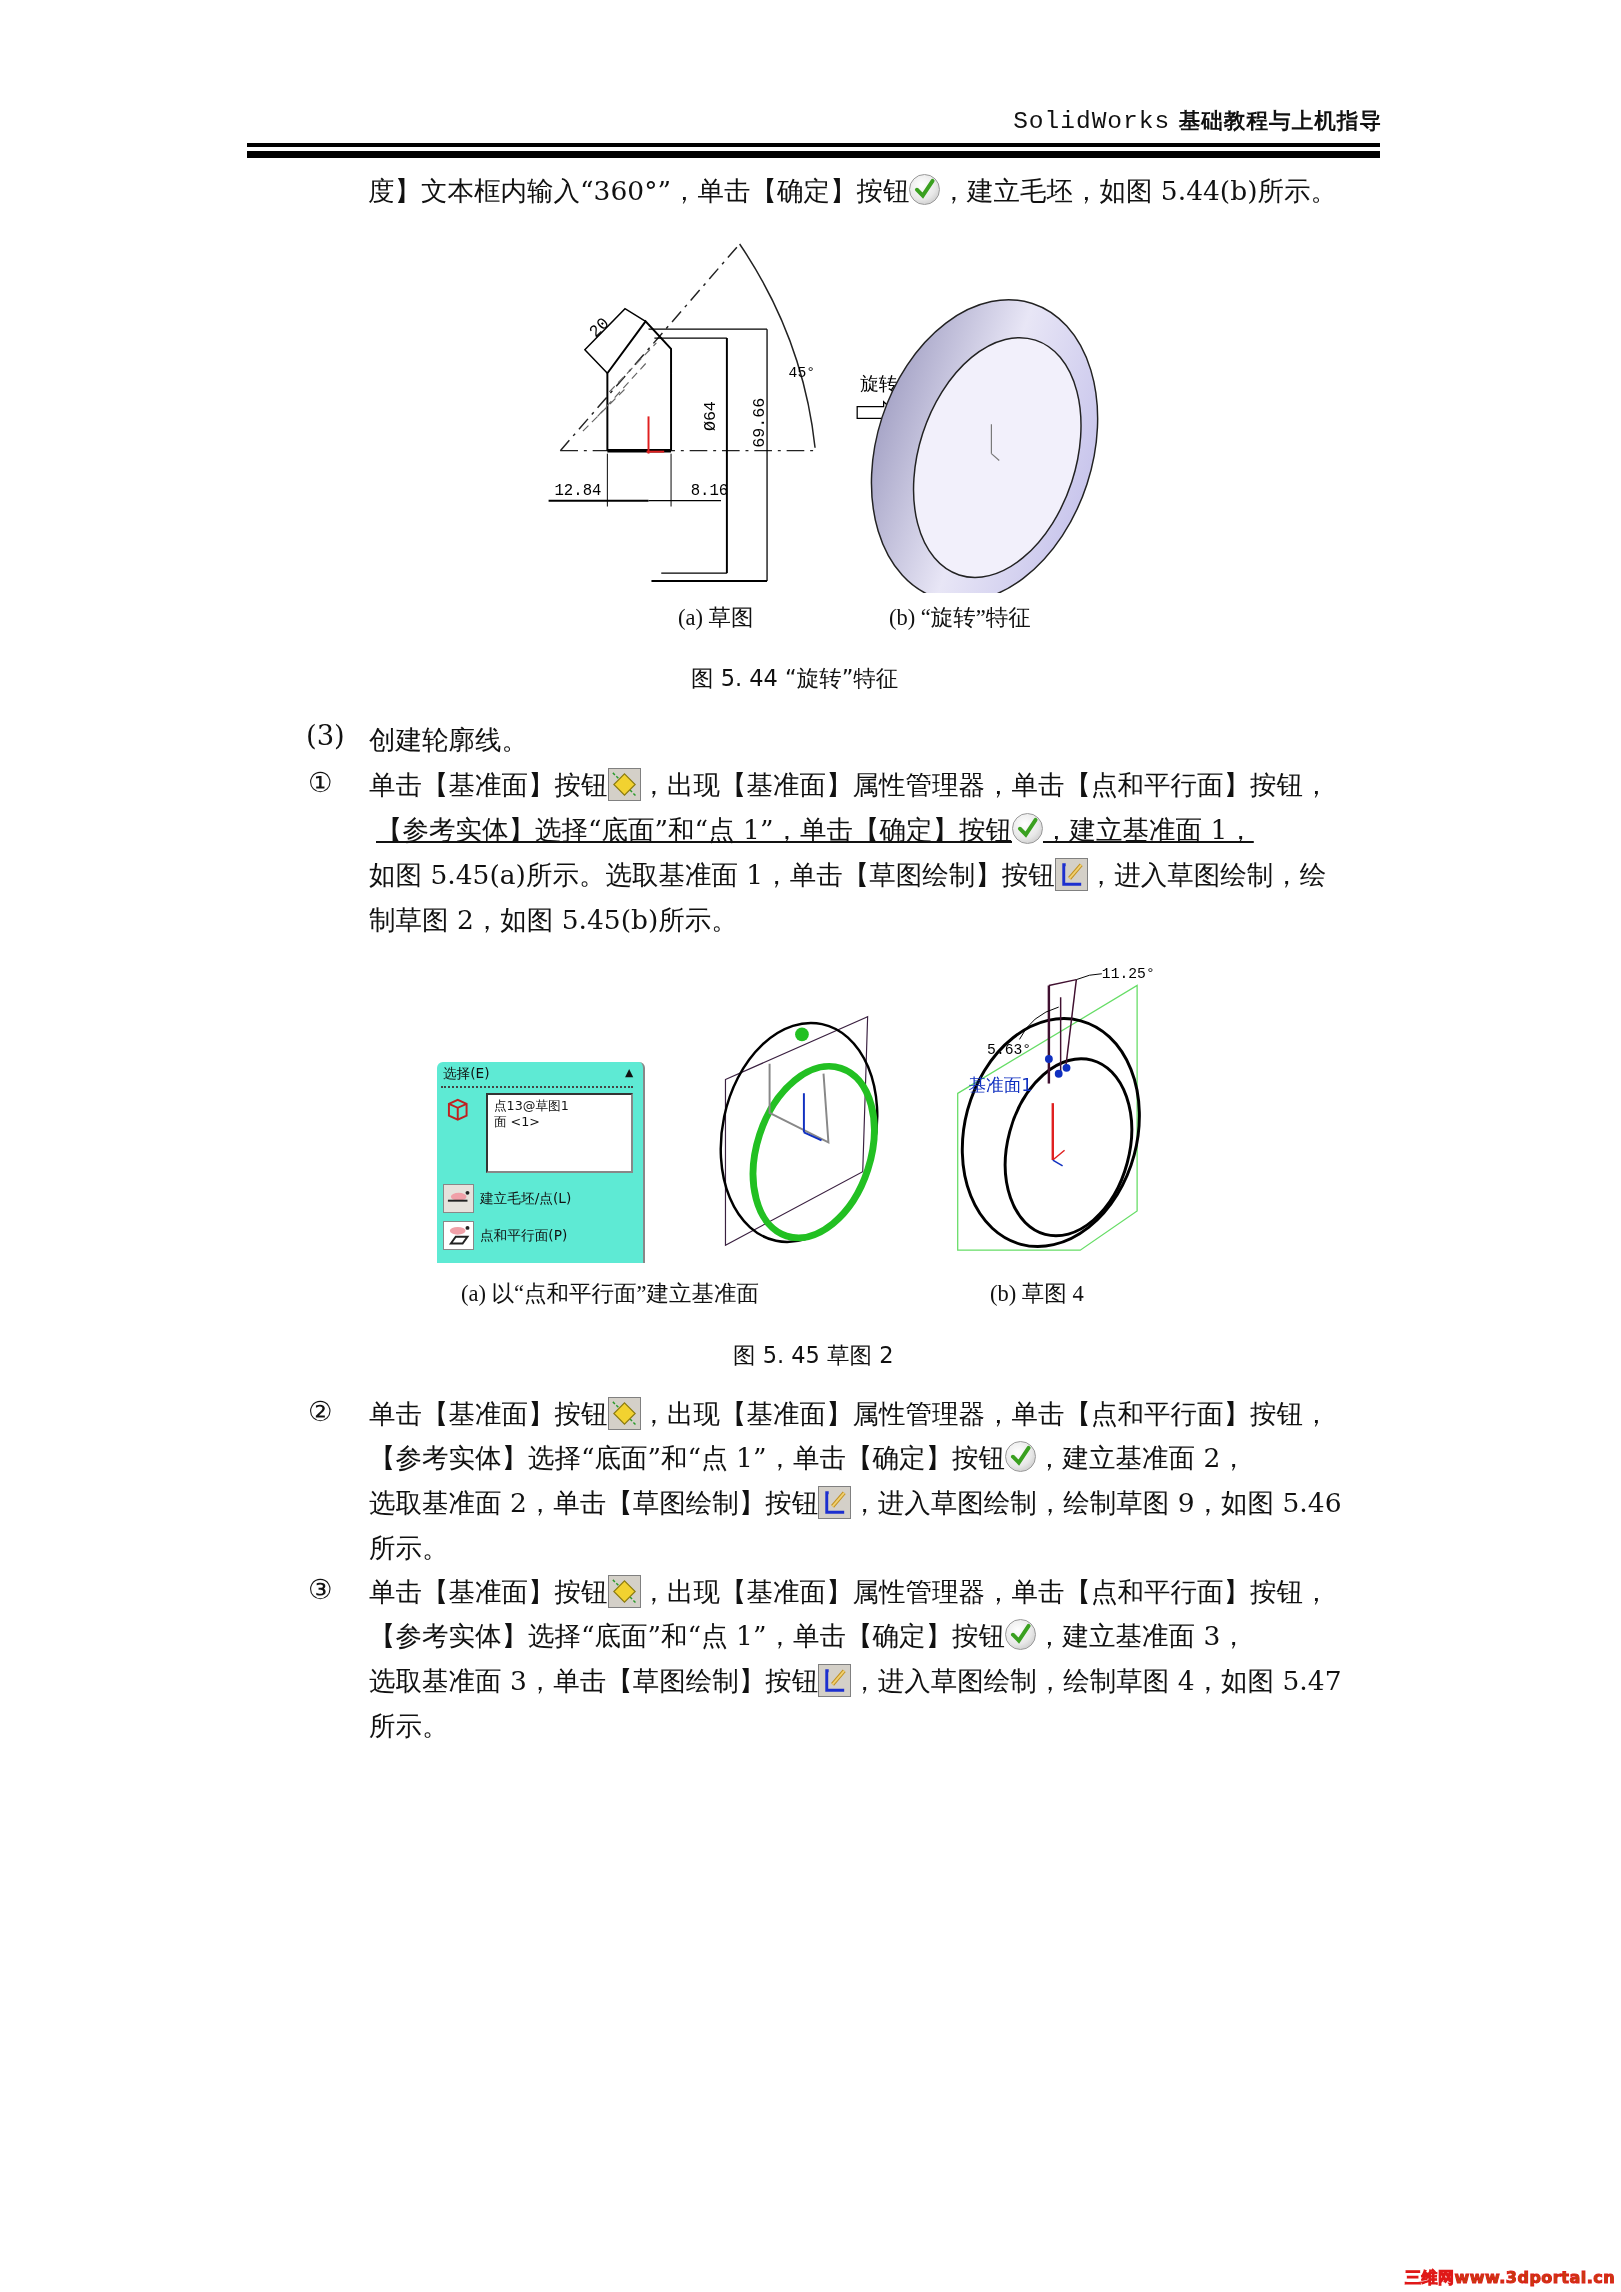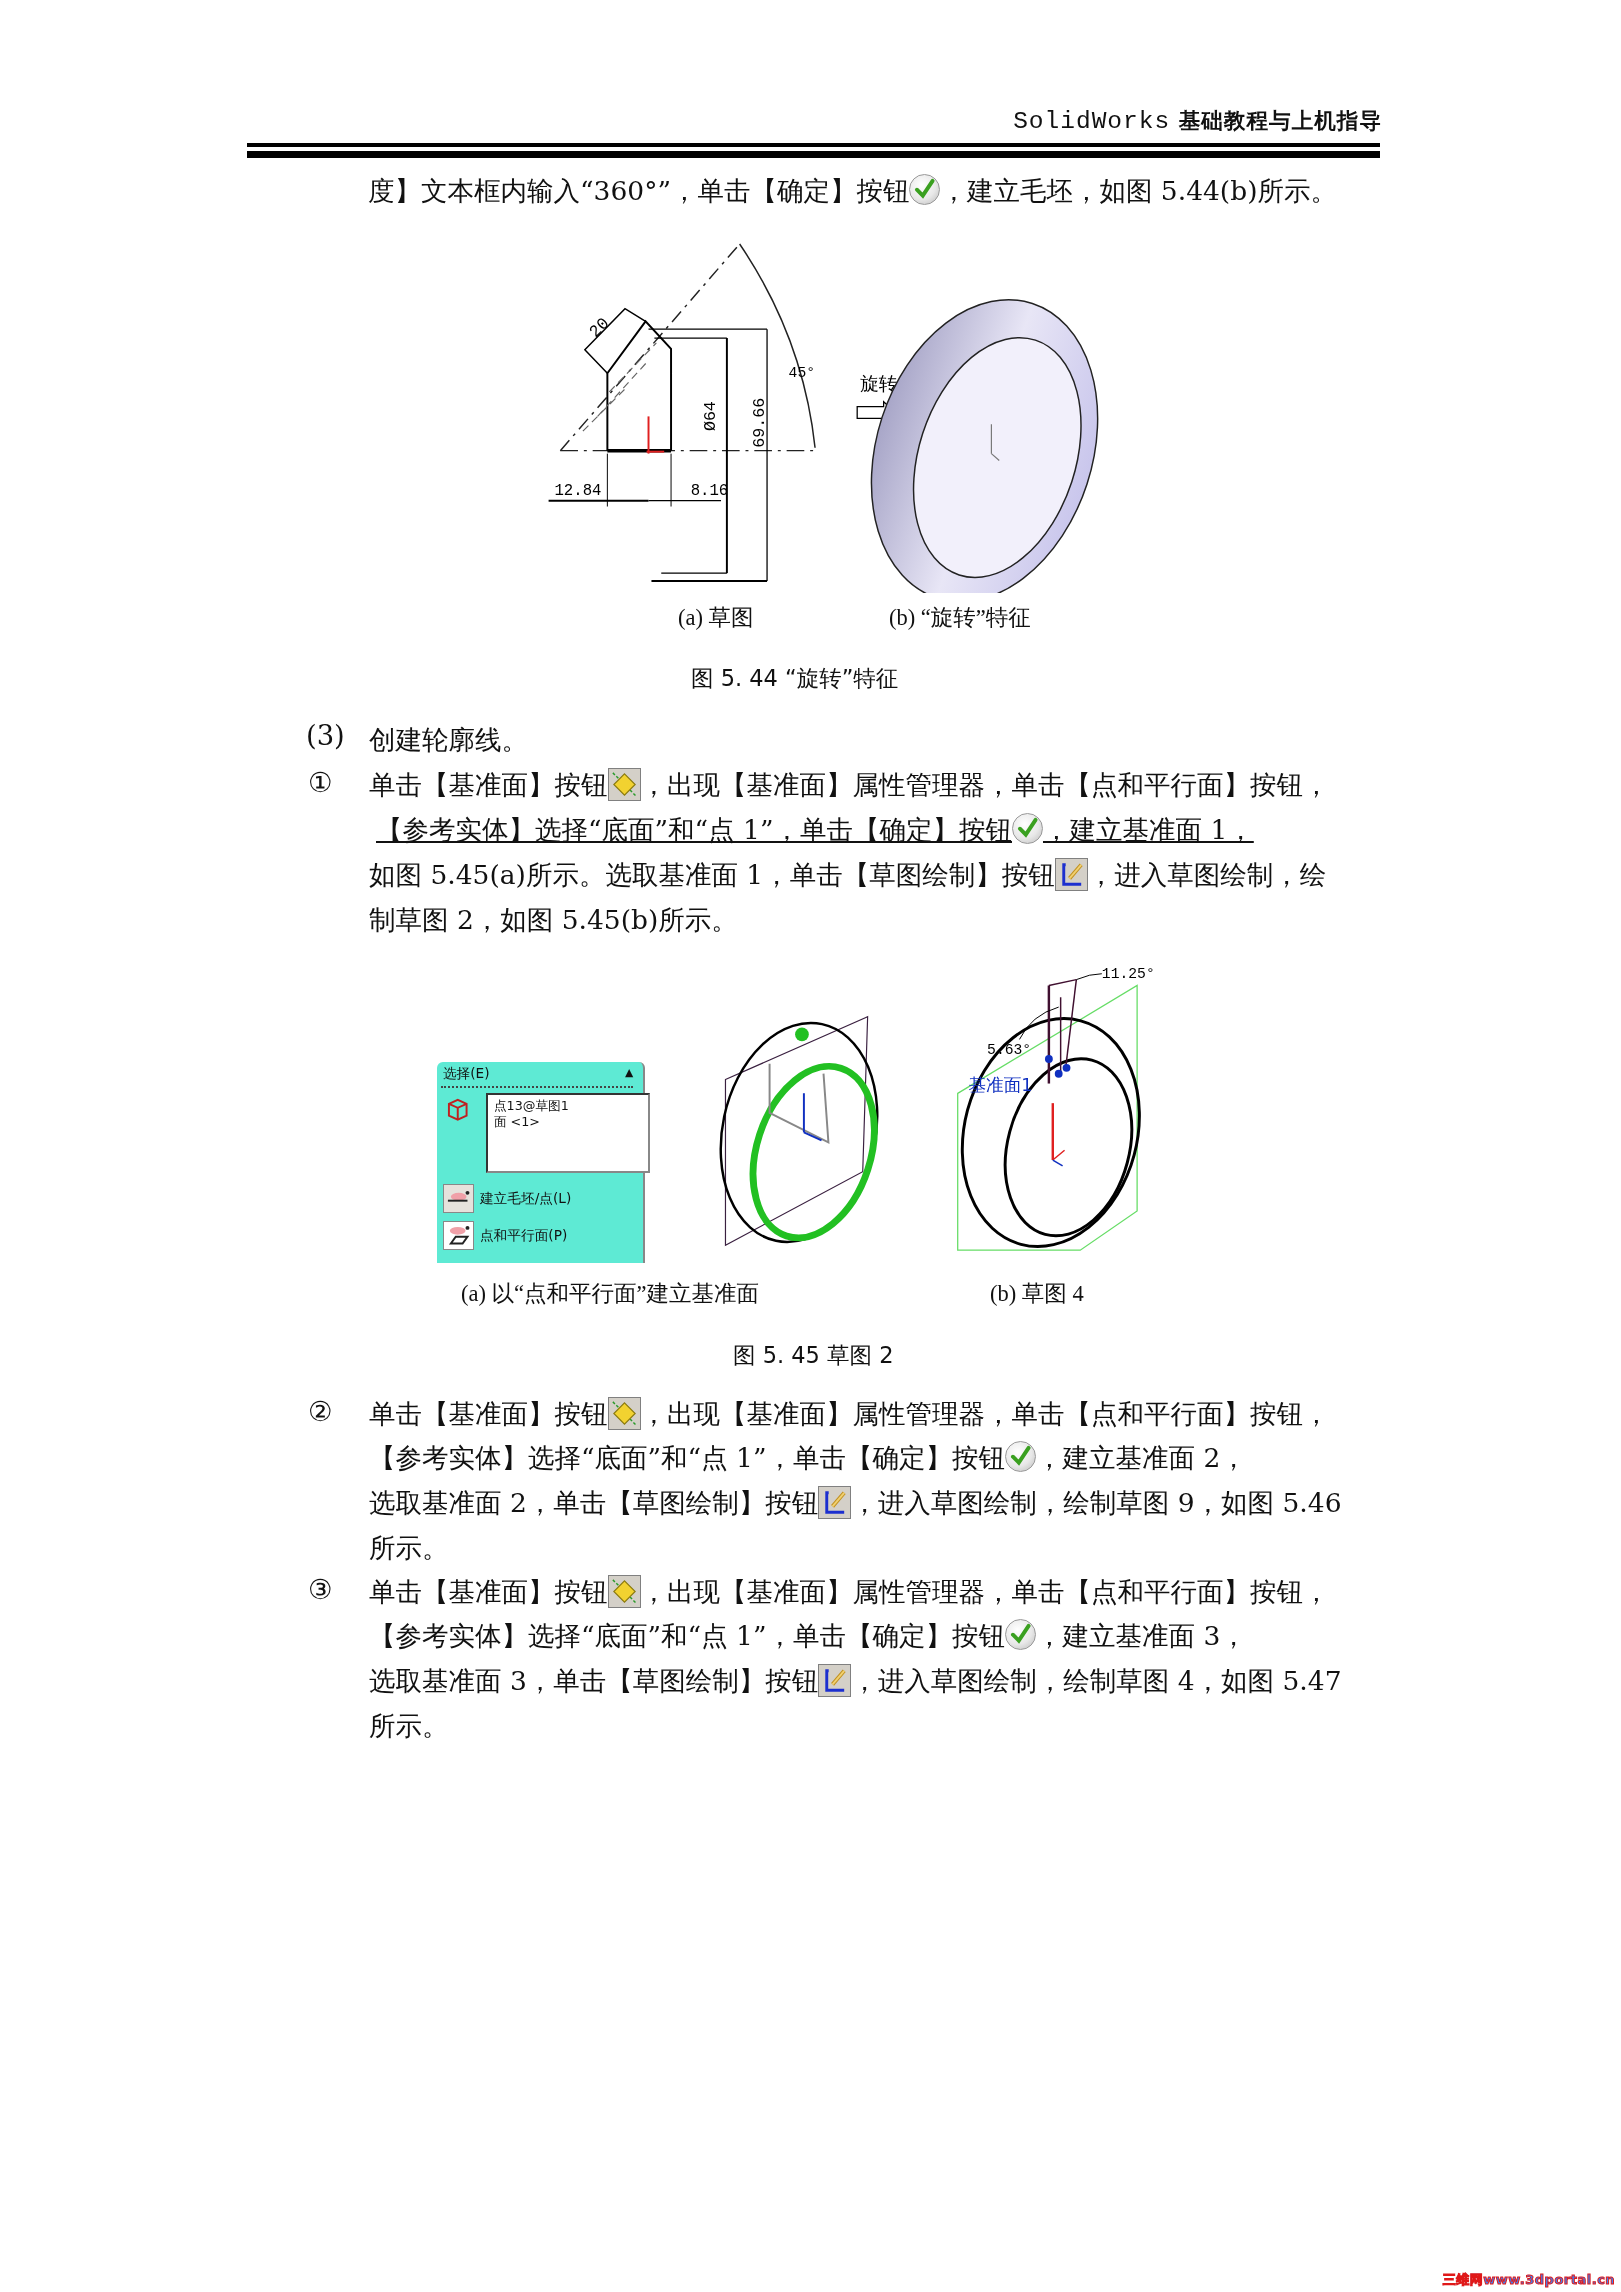--- a/index.html
+++ b/index.html
@@ -19,27 +19,27 @@
              border:1px solid #999; position:relative; }
   .icon-ok svg { position:absolute; left:2.9px; top:2px; }
   .icon-plane { background:#d4d0c8; border:1px solid #808080; box-sizing:border-box; }
   .icon-sketch { background:#d4d0c8; border:1px solid #808080; box-sizing:border-box; }
   .caption { font-family:"DejaVu Sans","Liberation Sans",sans-serif; font-size:22.5px; white-space:nowrap; }
   .subcap { font-family:"Liberation Serif","DejaVu Serif",serif; font-size:22.5px; white-space:nowrap; }
   .pm-panel { left:437px; top:1062px; width:206px; height:201px; background:#5eead4; border-radius:5.9px 5.9px 0 0;
               border-right:2.9px solid #888; font-family:"DejaVu Sans",sans-serif; font-size:13.7px; }
   .pm-title { position:absolute; left:5.9px; top:2.9px; font-size:13.7px; }
   .pm-dots { position:absolute; left:3.9px; top:23.5px; width:192px; border-top:2px dotted #444; }
-  .pm-list { position:absolute; left:49px; top:31px; width:164px; height:80px; background:#fff;
+  .pm-list { position:absolute; left:49px; top:31px; width:147px; height:80px; background:#fff;
              border:2px inset #888; font-size:12.7px; line-height:15.7px; padding:2.9px 5.9px; box-sizing:border-box; }
   .pm-opt { position:absolute; left:3.9px; width:196px; height:29px; font-size:13.7px; }
   .pm-opt .ib { position:absolute; left:2px; top:0; width:29px; height:27.4px; border:1px solid #888; background:#e6e2dc; }
   .pm-opt .lbl { position:absolute; left:39px; top:5.9px; }
-  .watermark { right:5.9px; bottom:3.9px; font-family:"DejaVu Sans",sans-serif; font-weight:bold; font-size:13px;
-               color:#3b82f6; -webkit-text-stroke:1px #e01818; letter-spacing:0.5px; }
+  .watermark { right:5.9px; bottom:3.9px; font-family:"DejaVu Sans",sans-serif; font-weight:bold; font-size:16px;
+               color:#c2410c; -webkit-text-stroke:1px #e01818; letter-spacing:0.5px; }
 </style>
 </head>
 <body>
 
 <div class="abs header">
   <span class="latin">SolidWorks</span>
   <span class="cjk">基础教程与上机指导</span>
 </div>
 <div class="abs rule1"></div>
 <div class="abs rule2"></div>

